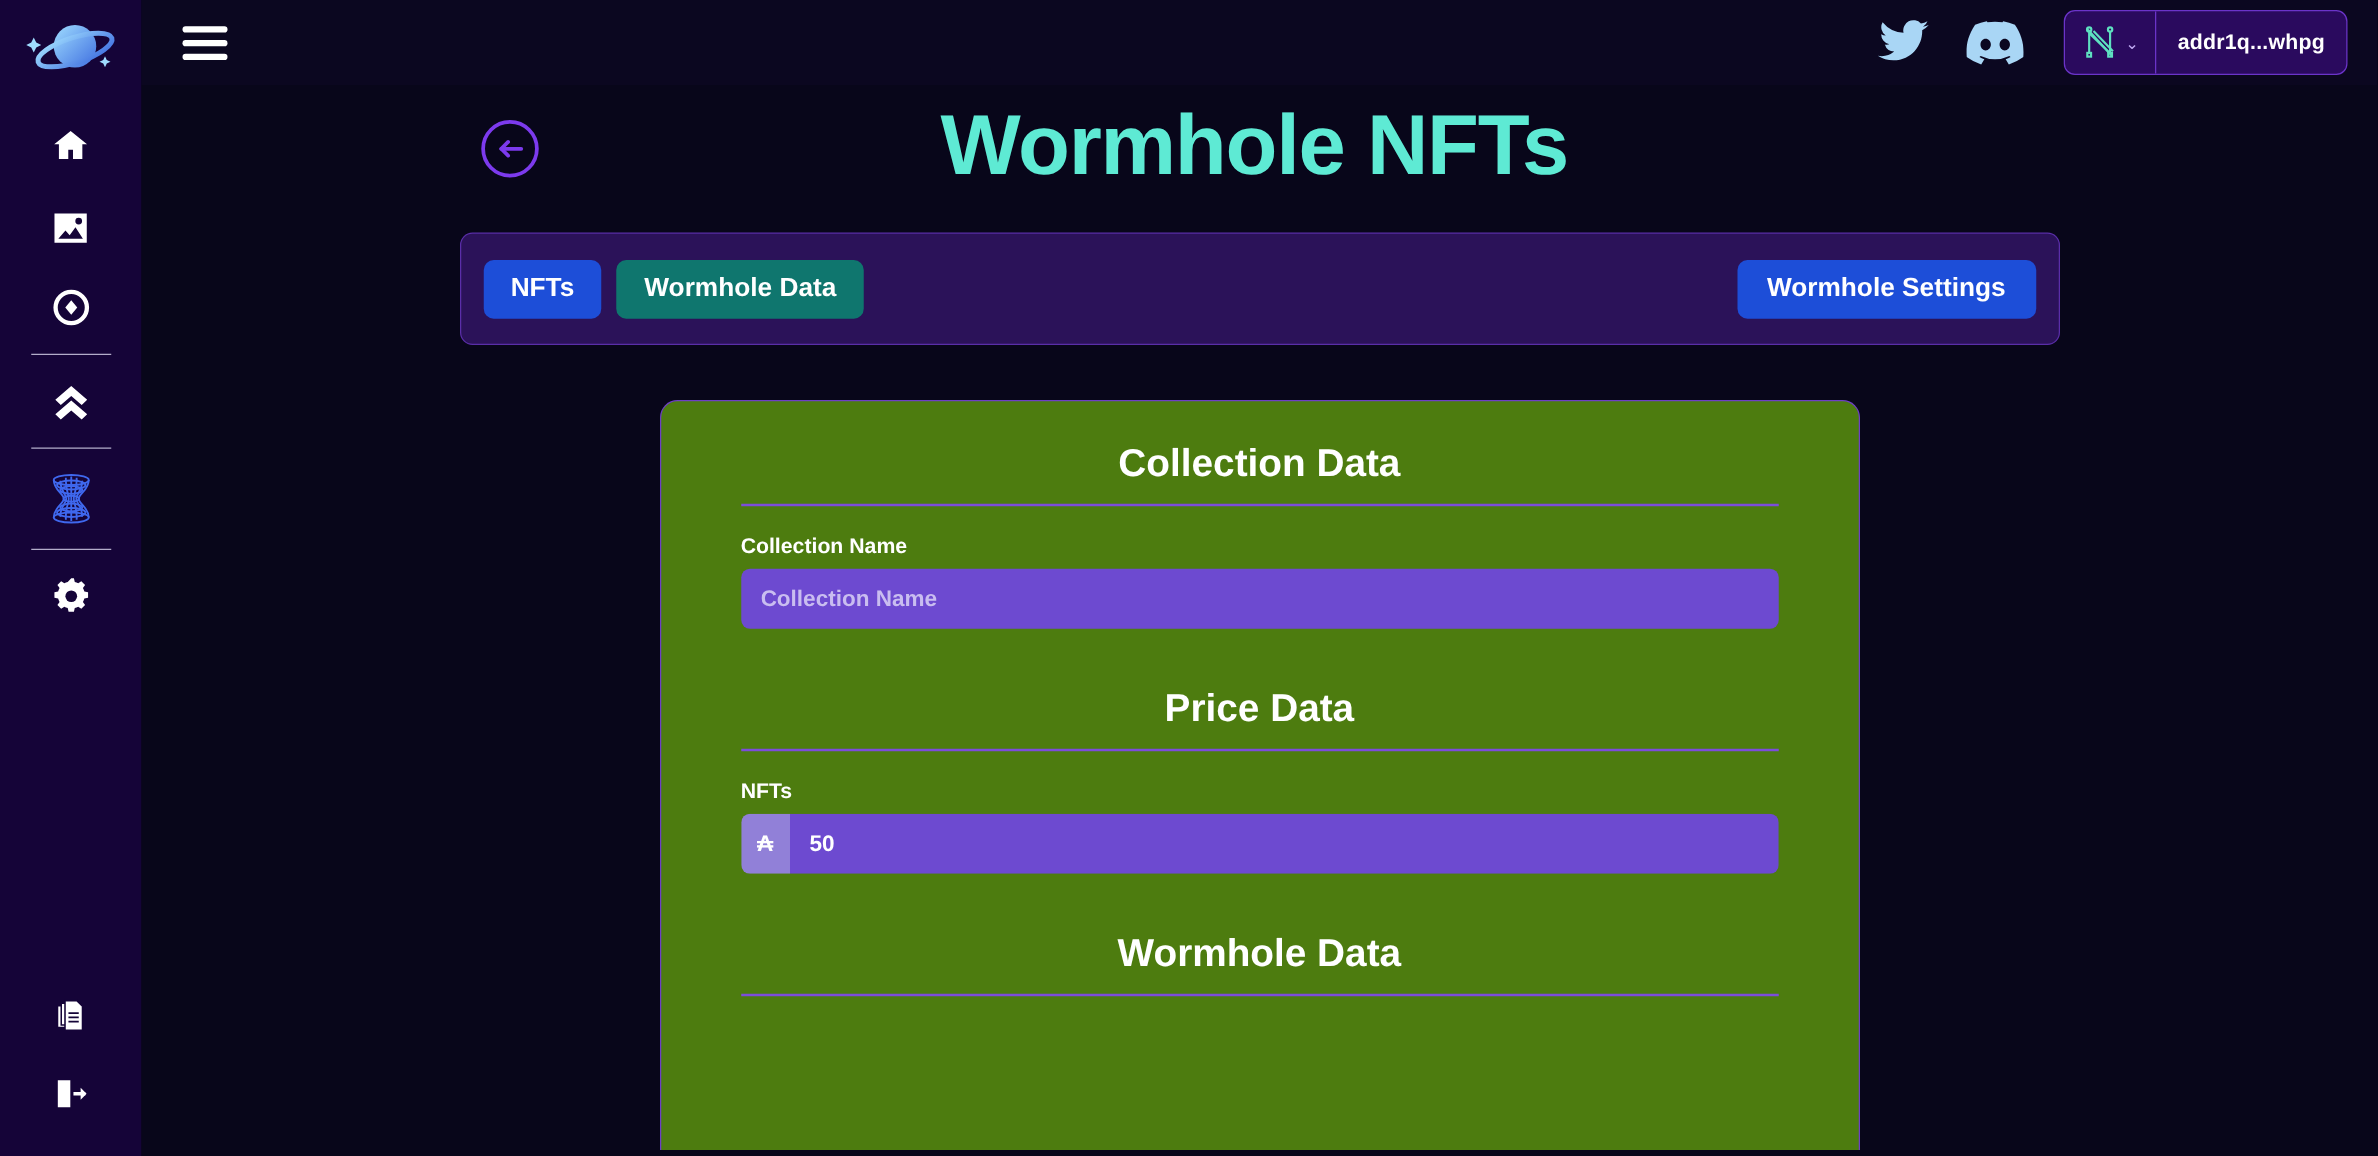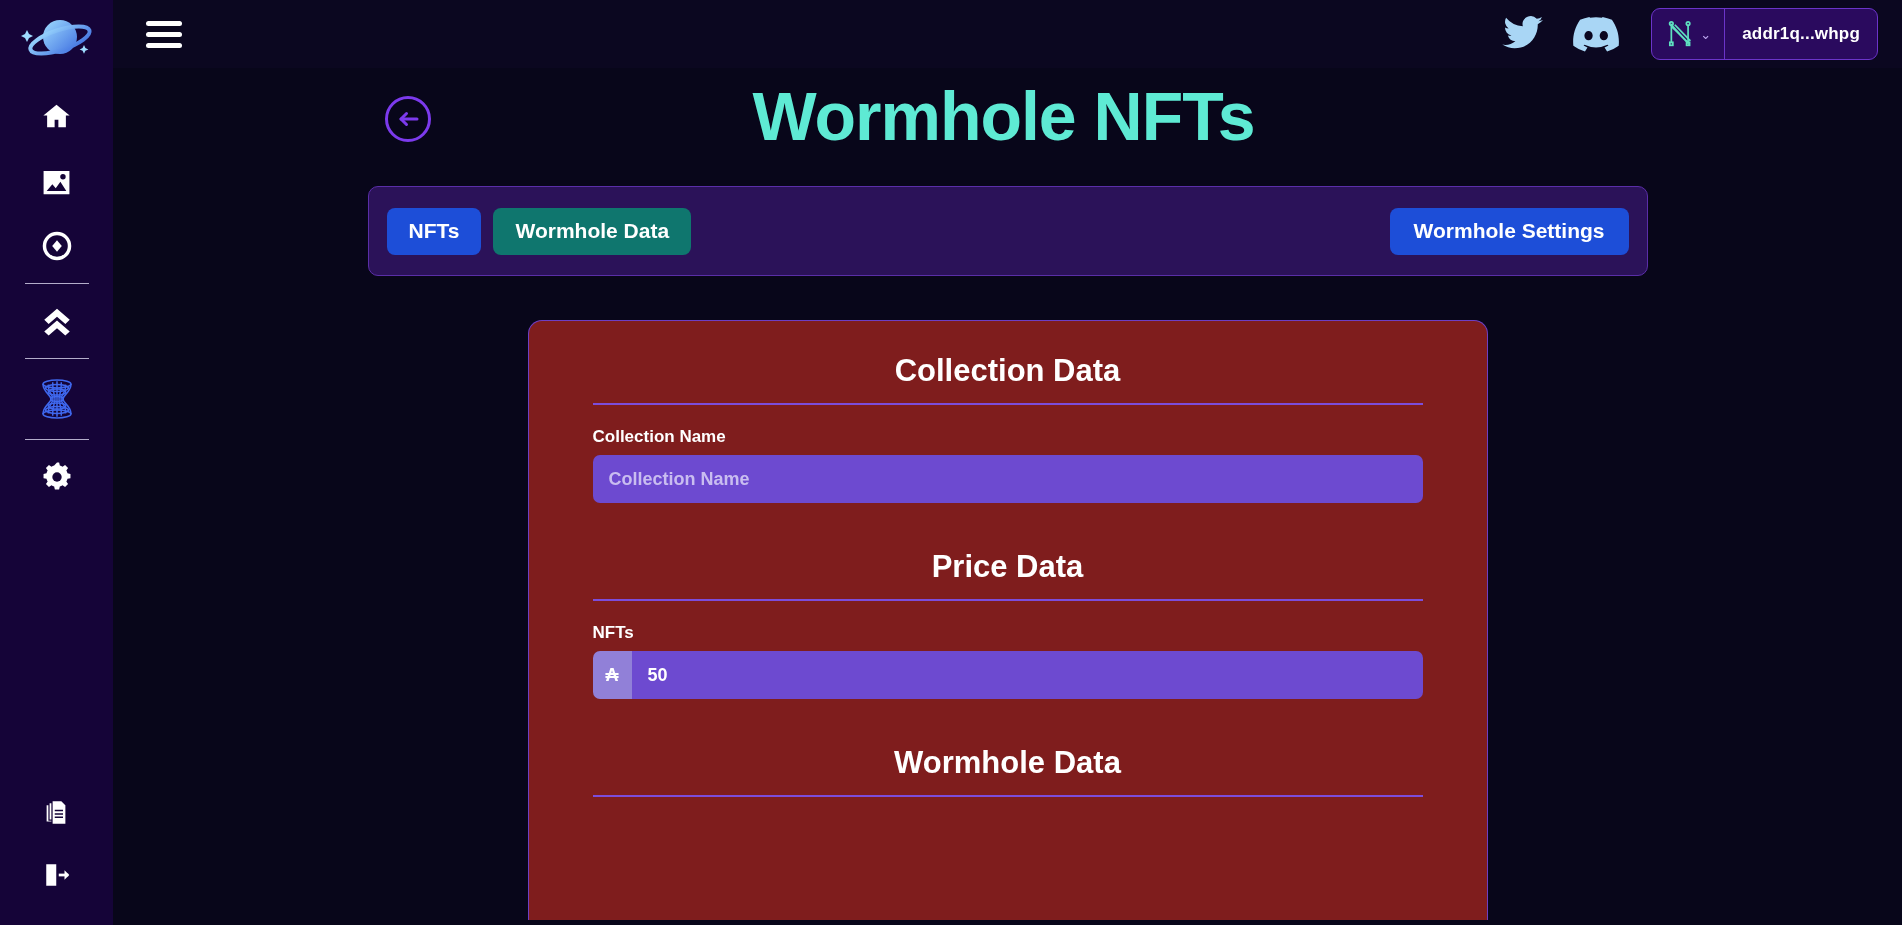--- a/index.html
+++ b/index.html
@@ -183,21 +183,21 @@
     font-weight: bold;
     cursor: pointer;
     white-space: nowrap;
   }
 
   
   .card {
     margin: 44px auto 0;
     width: 960px;
     min-height: 600px;
-    background: #7f1d1d;
+    background: #4d7c0f;
     border: 1px solid #6d3fc4;
     border-top-left-radius: 14px;
     border-top-right-radius: 14px;
     border-bottom: none;
     padding: 28px 64px 40px;
   }
   .section-title {
     text-align: center;
     color: #ffffff;
     font-size: 31px;

